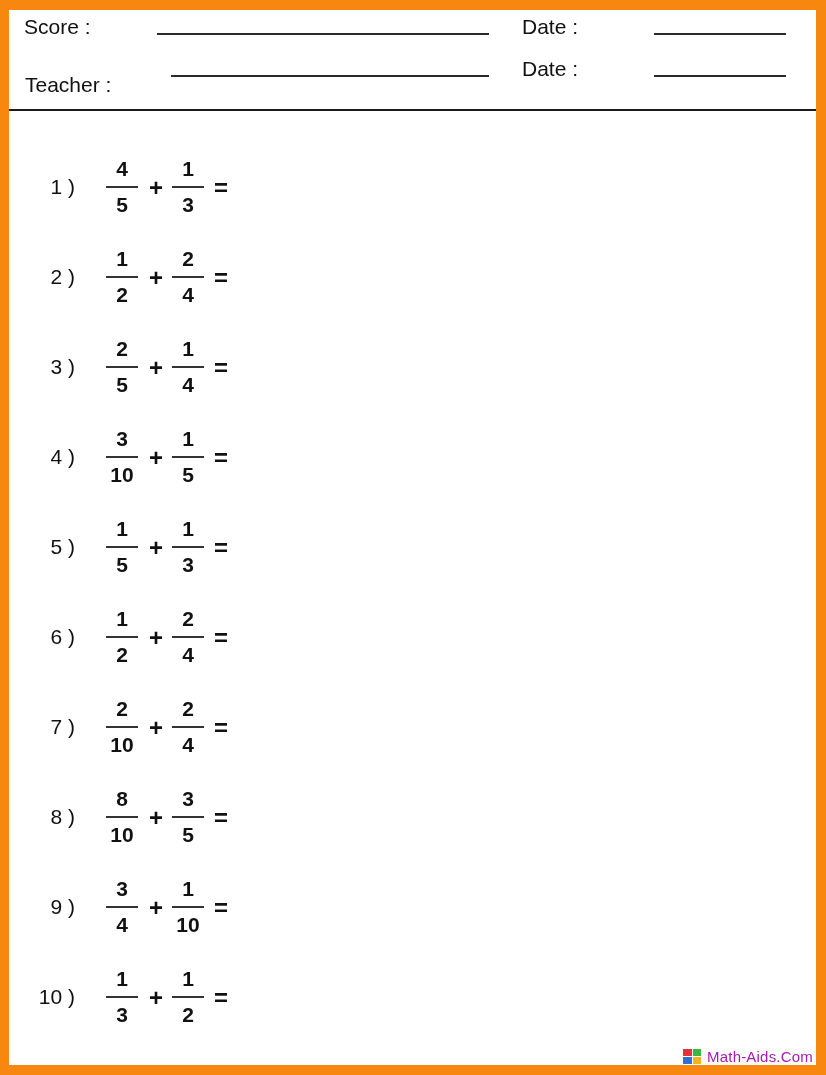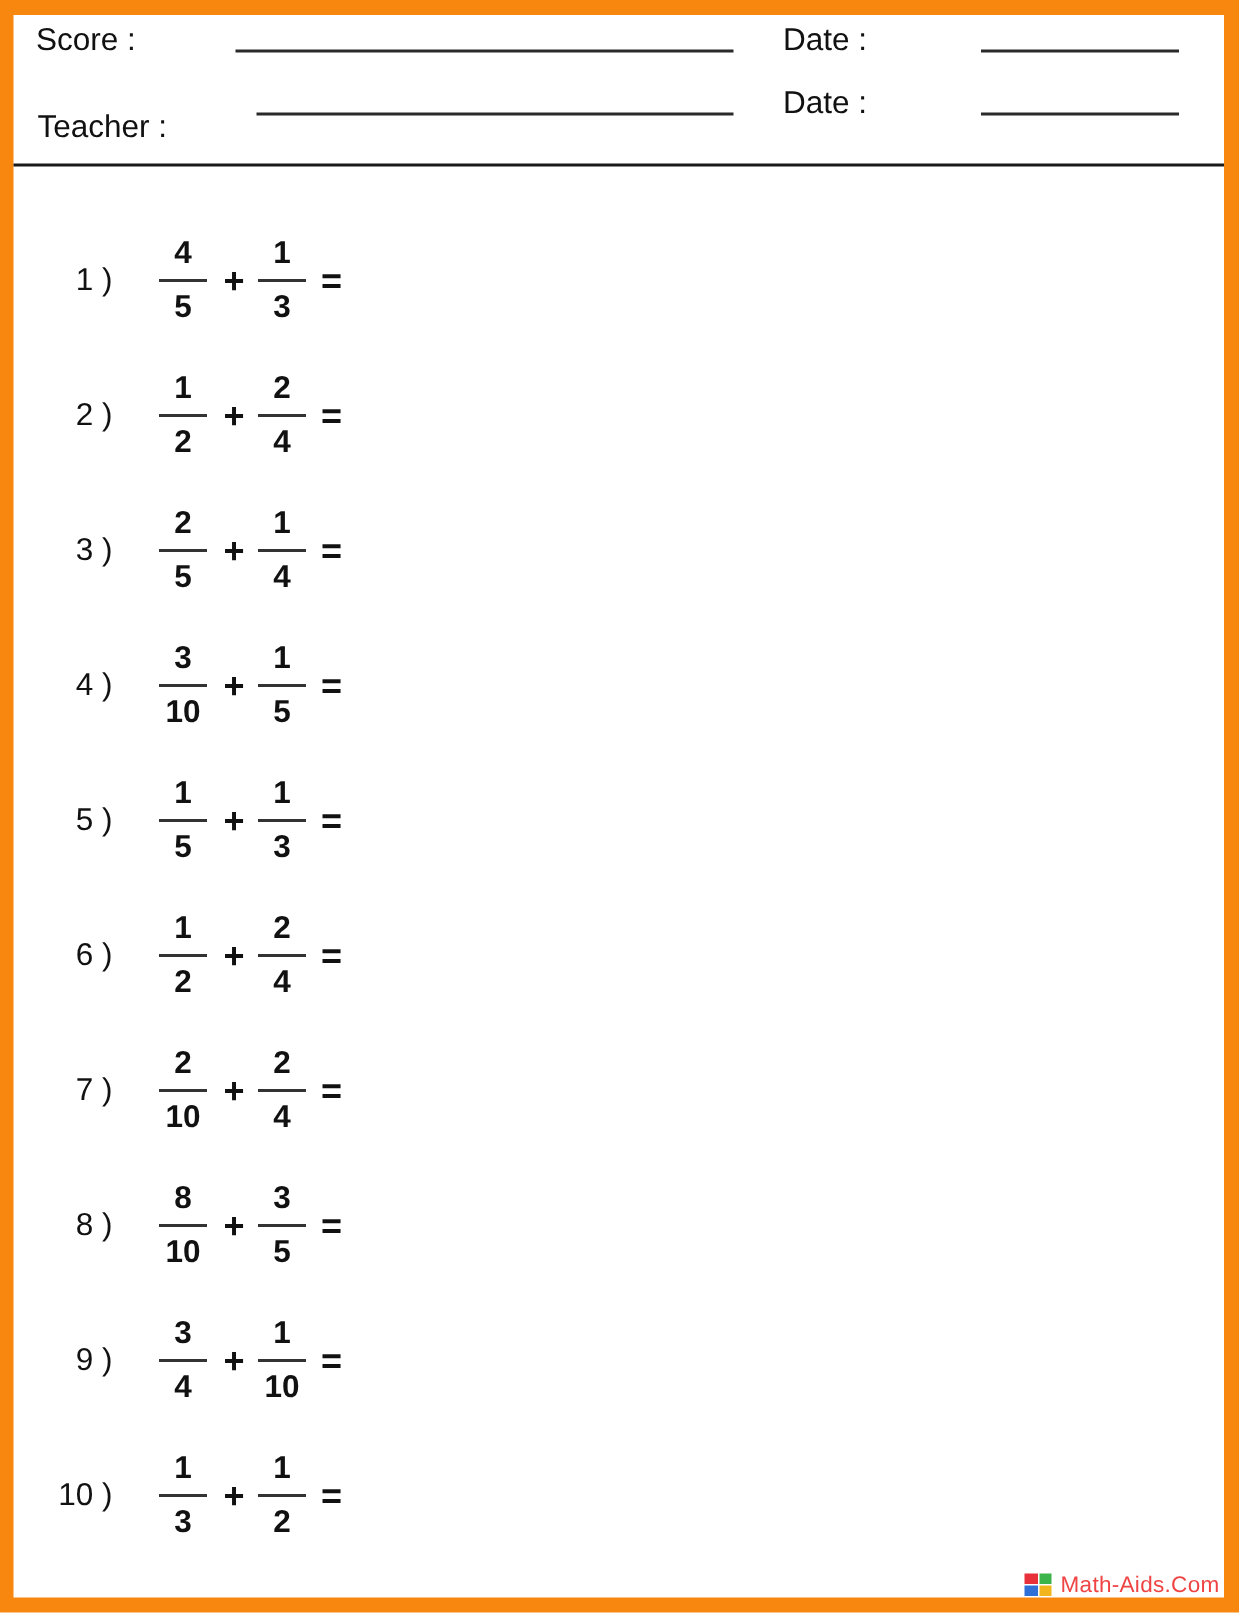--- a/index.html
+++ b/index.html
@@ -86,21 +86,21 @@
     .logo {
       width: 18px; height: 15px;
       display: grid;
       grid-template-columns: 1fr 1fr;
       grid-template-rows: 1fr 1fr;
       gap: 1px;
     }
     .logo span { display: block; }
     .footer-text {
       font-size: 15px;
-      color: #ef4444;
+      color: #a21caf;
       letter-spacing: 0.2px;
     }
   </style>
 </head>
 <body>
 
 <div class="page">
 
   <div class="hdr-label" style="left:15px; top:6px;">Score :</div>
   <div class="hdr-line" style="left:148px; top:23px; width:332px;"></div>

